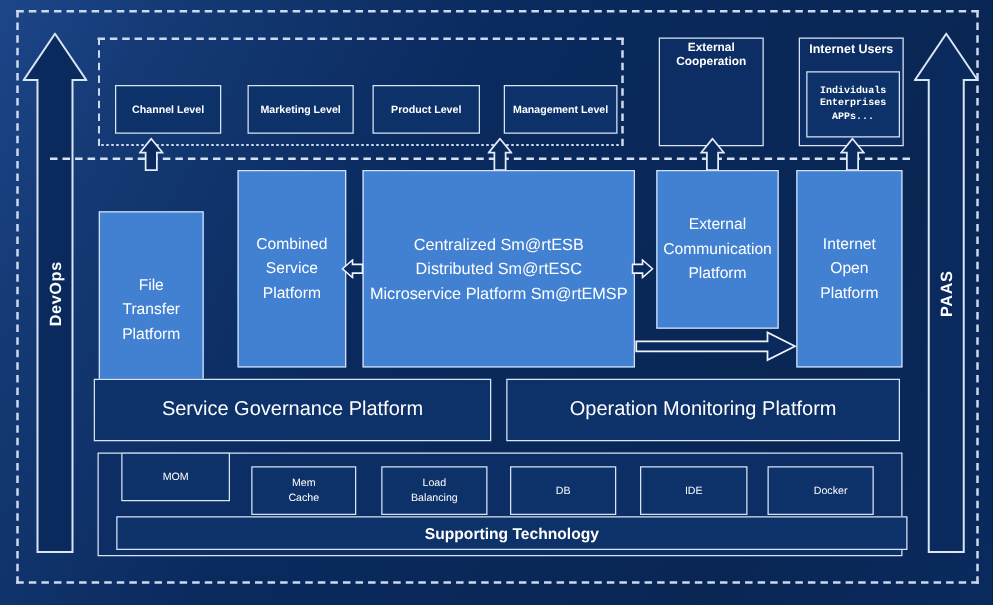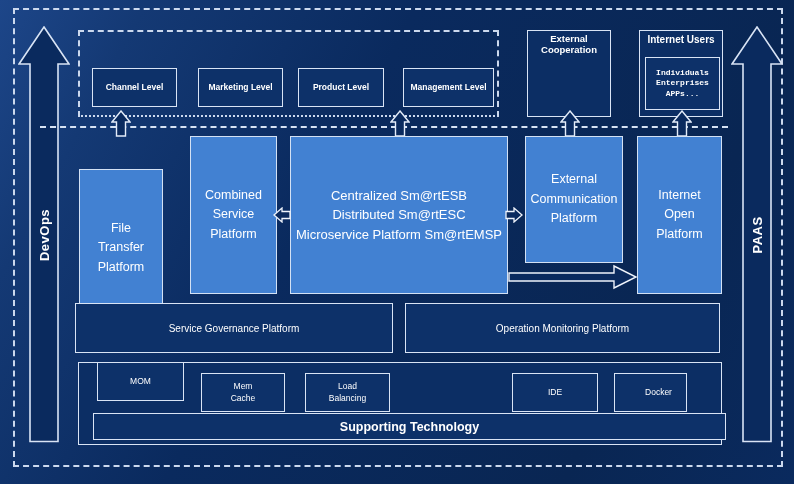--- a/index.html
+++ b/index.html
@@ -12,21 +12,21 @@
   .outer-dashed{border:2px dashed #ccd9ee;}
   .dark-box{background:#0d3169;border:1.5px solid #d9e4f5;display:flex;align-items:center;justify-content:center;text-align:center;}
   .blue-box{background:#4281d2;border:1.5px solid #d3e1f4;display:flex;align-items:center;justify-content:center;text-align:center;}
   .ml{white-space:pre-line;}
   .lvl-label{font-size:8.5px;font-weight:bold;line-height:1.15;}
   .grp-title{font-size:9.5px;font-weight:600;line-height:1.15;text-align:center;}
   .grp-title.b{font-weight:bold;font-size:10px;}
   .inner-label{font-size:8px;font-weight:600;line-height:1.3;}
   .plat-label{font-size:12.5px;line-height:1.55;}
   .central-label{font-size:13px;line-height:1.5;}
-  .gov-label{font-size:10px;}
+  .gov-label{font-size:16px;}
   .tech-label{font-size:8.5px;line-height:1.3;}
   .bar-label{font-size:12.5px;font-weight:bold;}
   .dashed-line{border-top:2px dashed #d6e2f3;}
   .levels-box{border:2px dashed #ccd9ee;border-bottom-style:dotted;}
   .varrow{position:absolute;}
   .varrow-label{
     position:absolute;left:50%;top:50%;
     transform:translate(-50%,-50%) rotate(-90deg);
     white-space:nowrap;font-size:13px;font-weight:bold;letter-spacing:.5px;
   }
@@ -147,24 +147,27 @@
     <span class="tech-label ml">MOM</span>
   </div>
   <div class="abs dark-box" style="left:201px;top:373px;width:84px;height:39px;border-width:1px;">
     <span class="tech-label ml">Mem
 Cache</span>
   </div>
   <div class="abs dark-box" style="left:305px;top:373px;width:85px;height:39px;border-width:1px;">
     <span class="tech-label ml">Load
 Balancing</span>
   </div>
+  <div class="abs dark-box" style="left:408px;top:373px;width:85px;height:39px;border-width:1px;">
+    <span class="tech-label ml">DB</span>
+  </div>
   <div class="abs dark-box" style="left:512px;top:373px;width:86px;height:39px;border-width:1px;">
     <span class="tech-label ml">IDE</span>
   </div>
-  <div class="abs dark-box" style="left:614px;top:373px;width:73px;height:39px;border-width:1px;padding-left:16px;">
+  <div class="abs dark-box" style="left:614px;top:373px;width:85px;height:39px;border-width:1px;padding-left:16px;">
     <span class="tech-label ml">Docker</span>
   </div>
 
   <div class="abs dark-box" style="left:93px;top:413px;width:633px;height:27px;">
     <span class="bar-label">Supporting Technology</span>
   </div>
 
 </div>
 
 </body></html>

